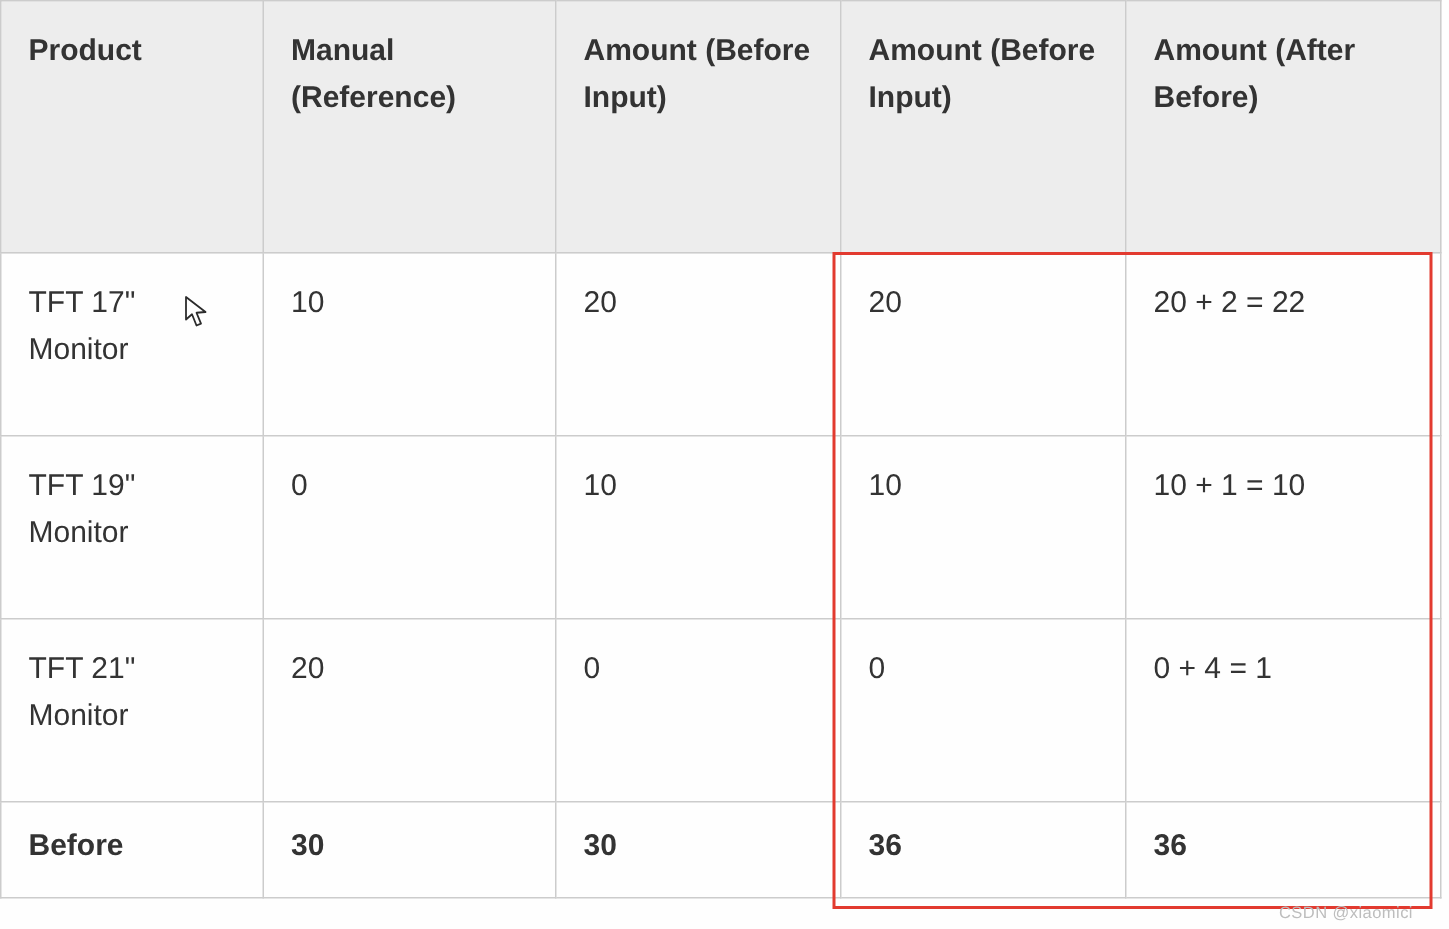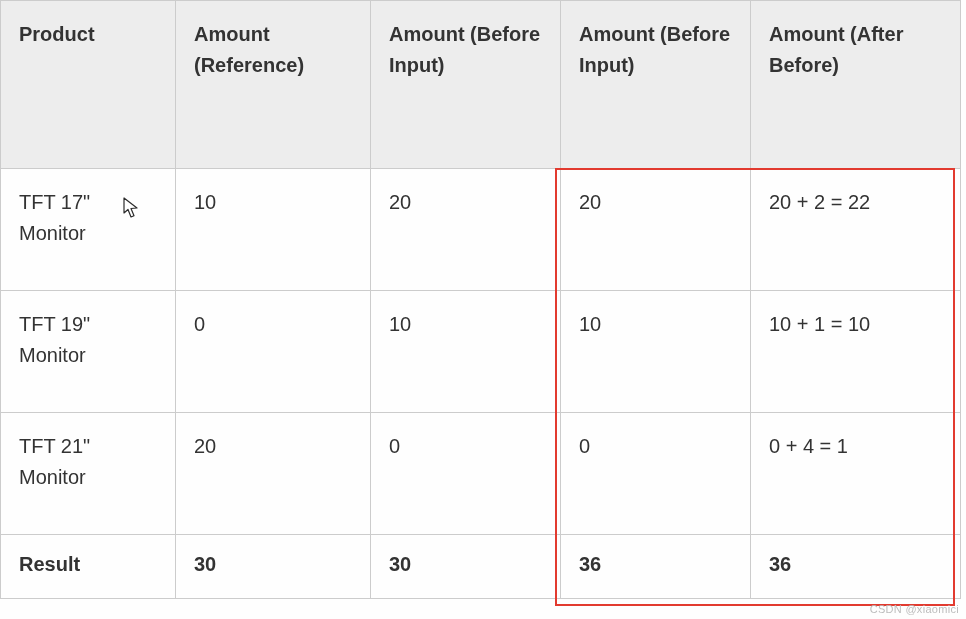--- a/index.html
+++ b/index.html
@@ -63,42 +63,42 @@
       position: absolute;
       left: 123px;
       top: 197px;
       width: 18px;
       height: 22px;
       pointer-events: none;
       color: #2c2c2c;
     }
     .watermark {
       position: absolute;
-      right: 7px;
+      right: 24px;
       bottom: 4px;
       font-size: 11px;
       color: #bdbdbd;
       letter-spacing: 0.3px;
     }
   </style>
 </head>
 <body>
 
 <table class="table">
   <colgroup>
     <col class="c0">
       <col class="c1">
       <col class="c2">
       <col class="c3">
       <col class="c4">
   </colgroup>
   <thead>
     <tr>
       <th>Product</th>
-      <th>Amount (Reference)</th>
+      <th>Manual (Reference)</th>
       <th>Amount (Before Input)</th>
       <th>Amount (Before Input)</th>
       <th>Amount (After Before)</th>
     </tr>
   </thead>
   <tbody>
     <tr class="body-row">
       <td>TFT 17" Monitor</td>
       <td>10</td>
       <td>20</td>
@@ -113,21 +113,21 @@
       <td>10 + 1 = 10</td>
     </tr>
     <tr class="body-row">
       <td>TFT 21" Monitor</td>
       <td>20</td>
       <td>0</td>
       <td>0</td>
       <td>0 + 4 = 1</td>
     </tr>
     <tr class="result-row">
-      <td>Result</td>
+      <td>Before</td>
       <td>30</td>
       <td>30</td>
       <td>36</td>
       <td>36</td>
     </tr>
   </tbody>
 </table>
 
 <div class="highlight-box"></div>
 

